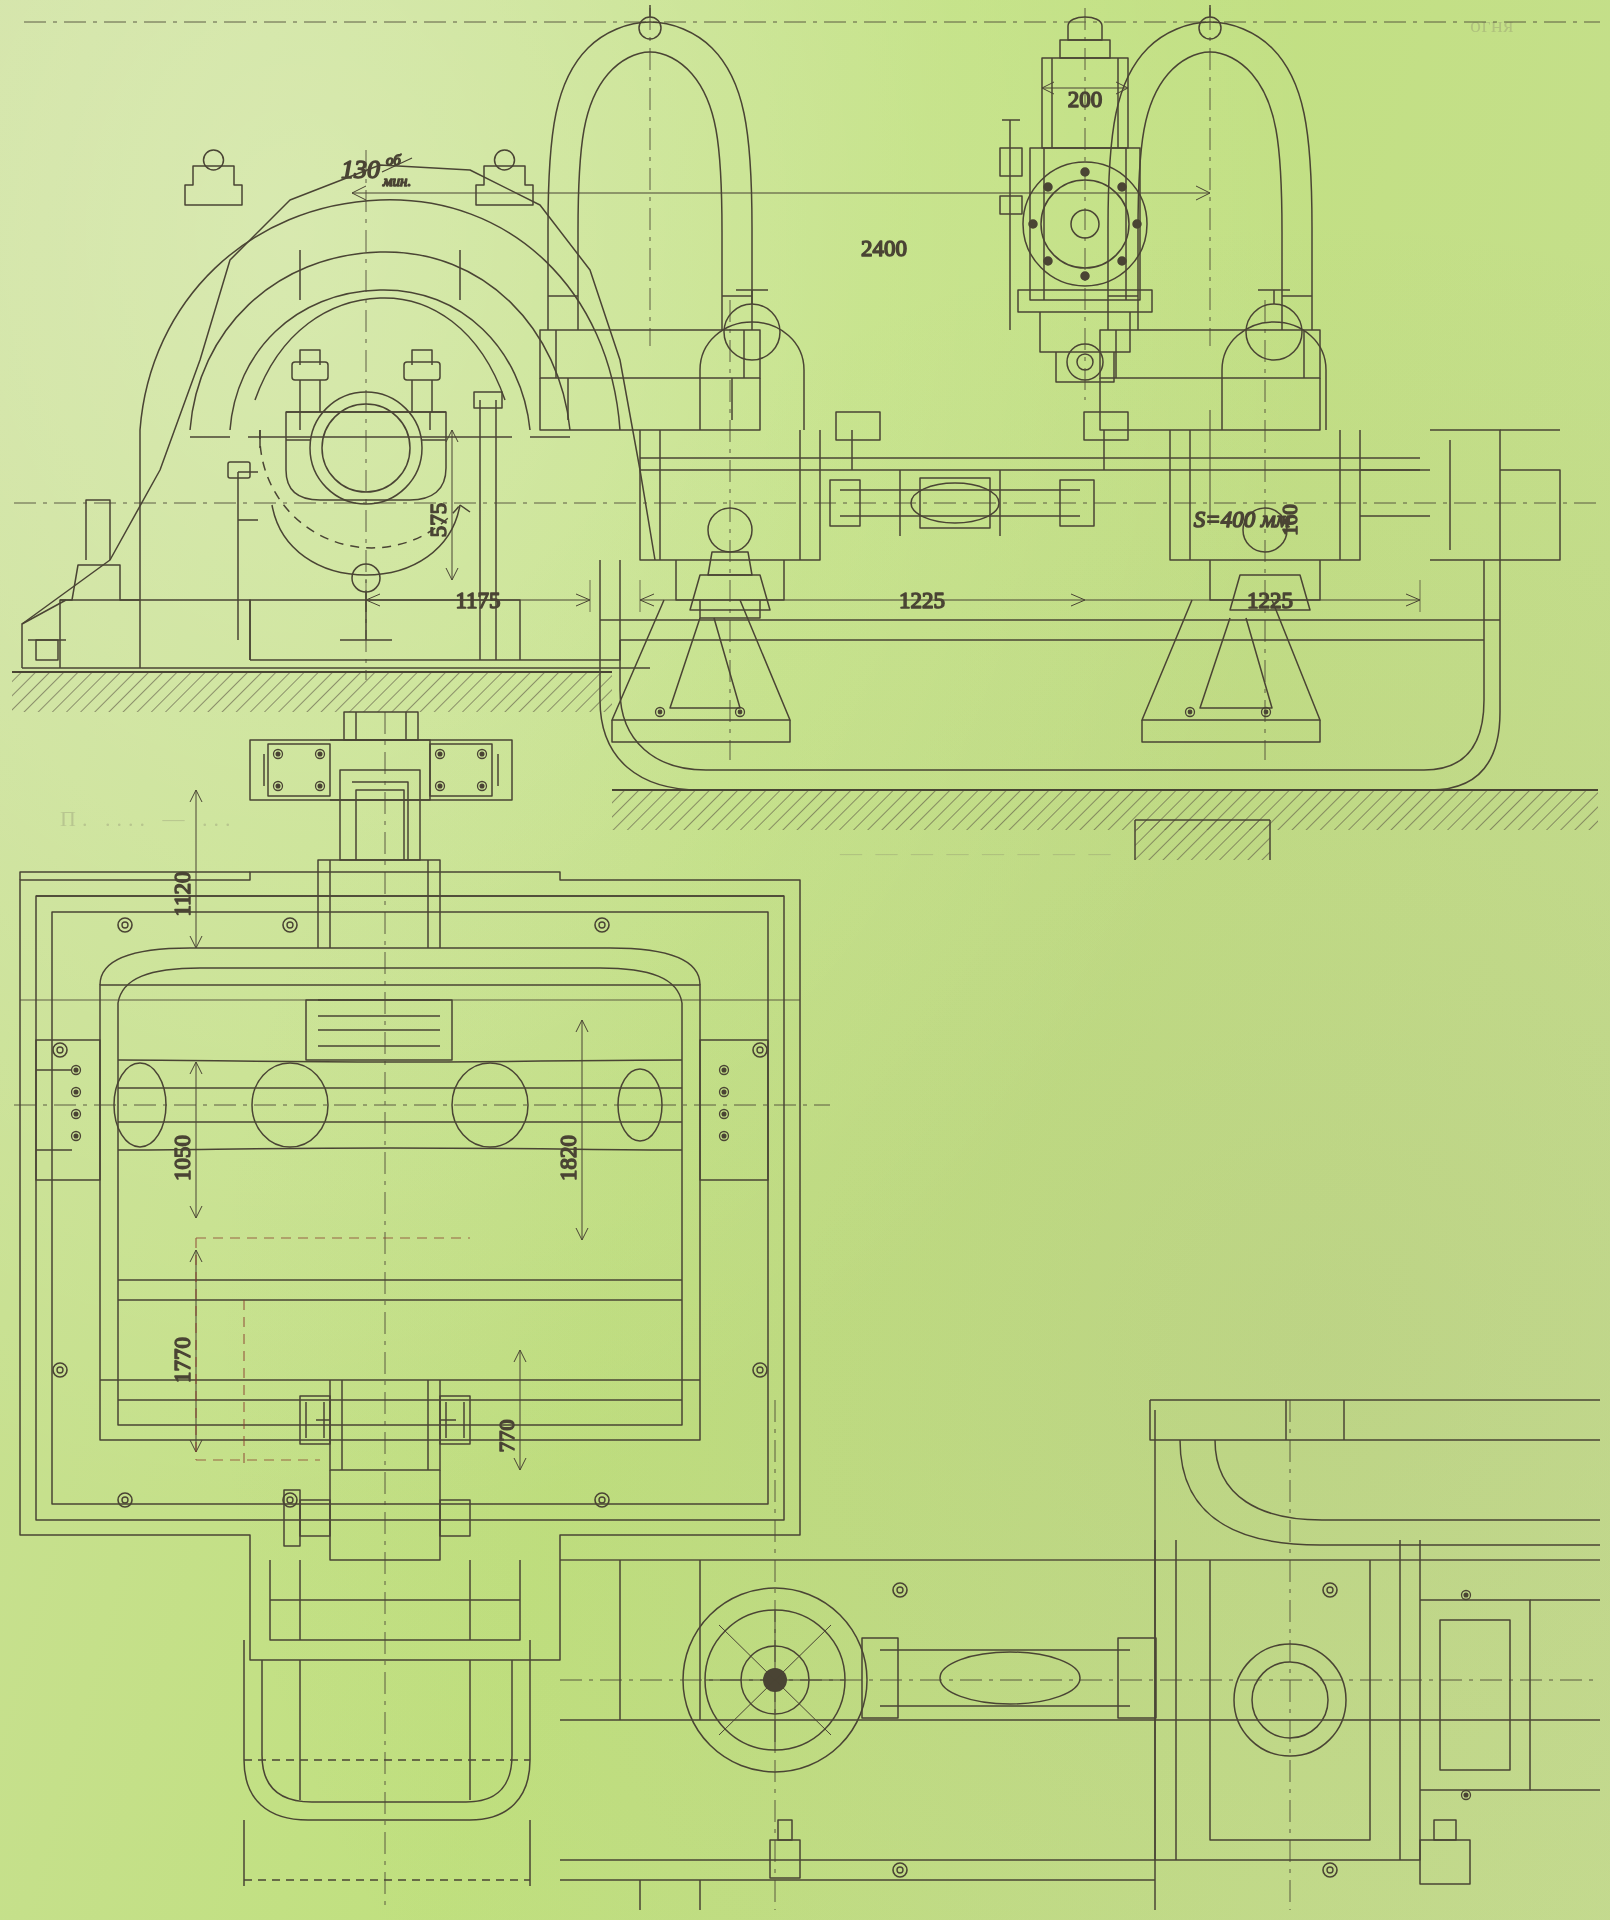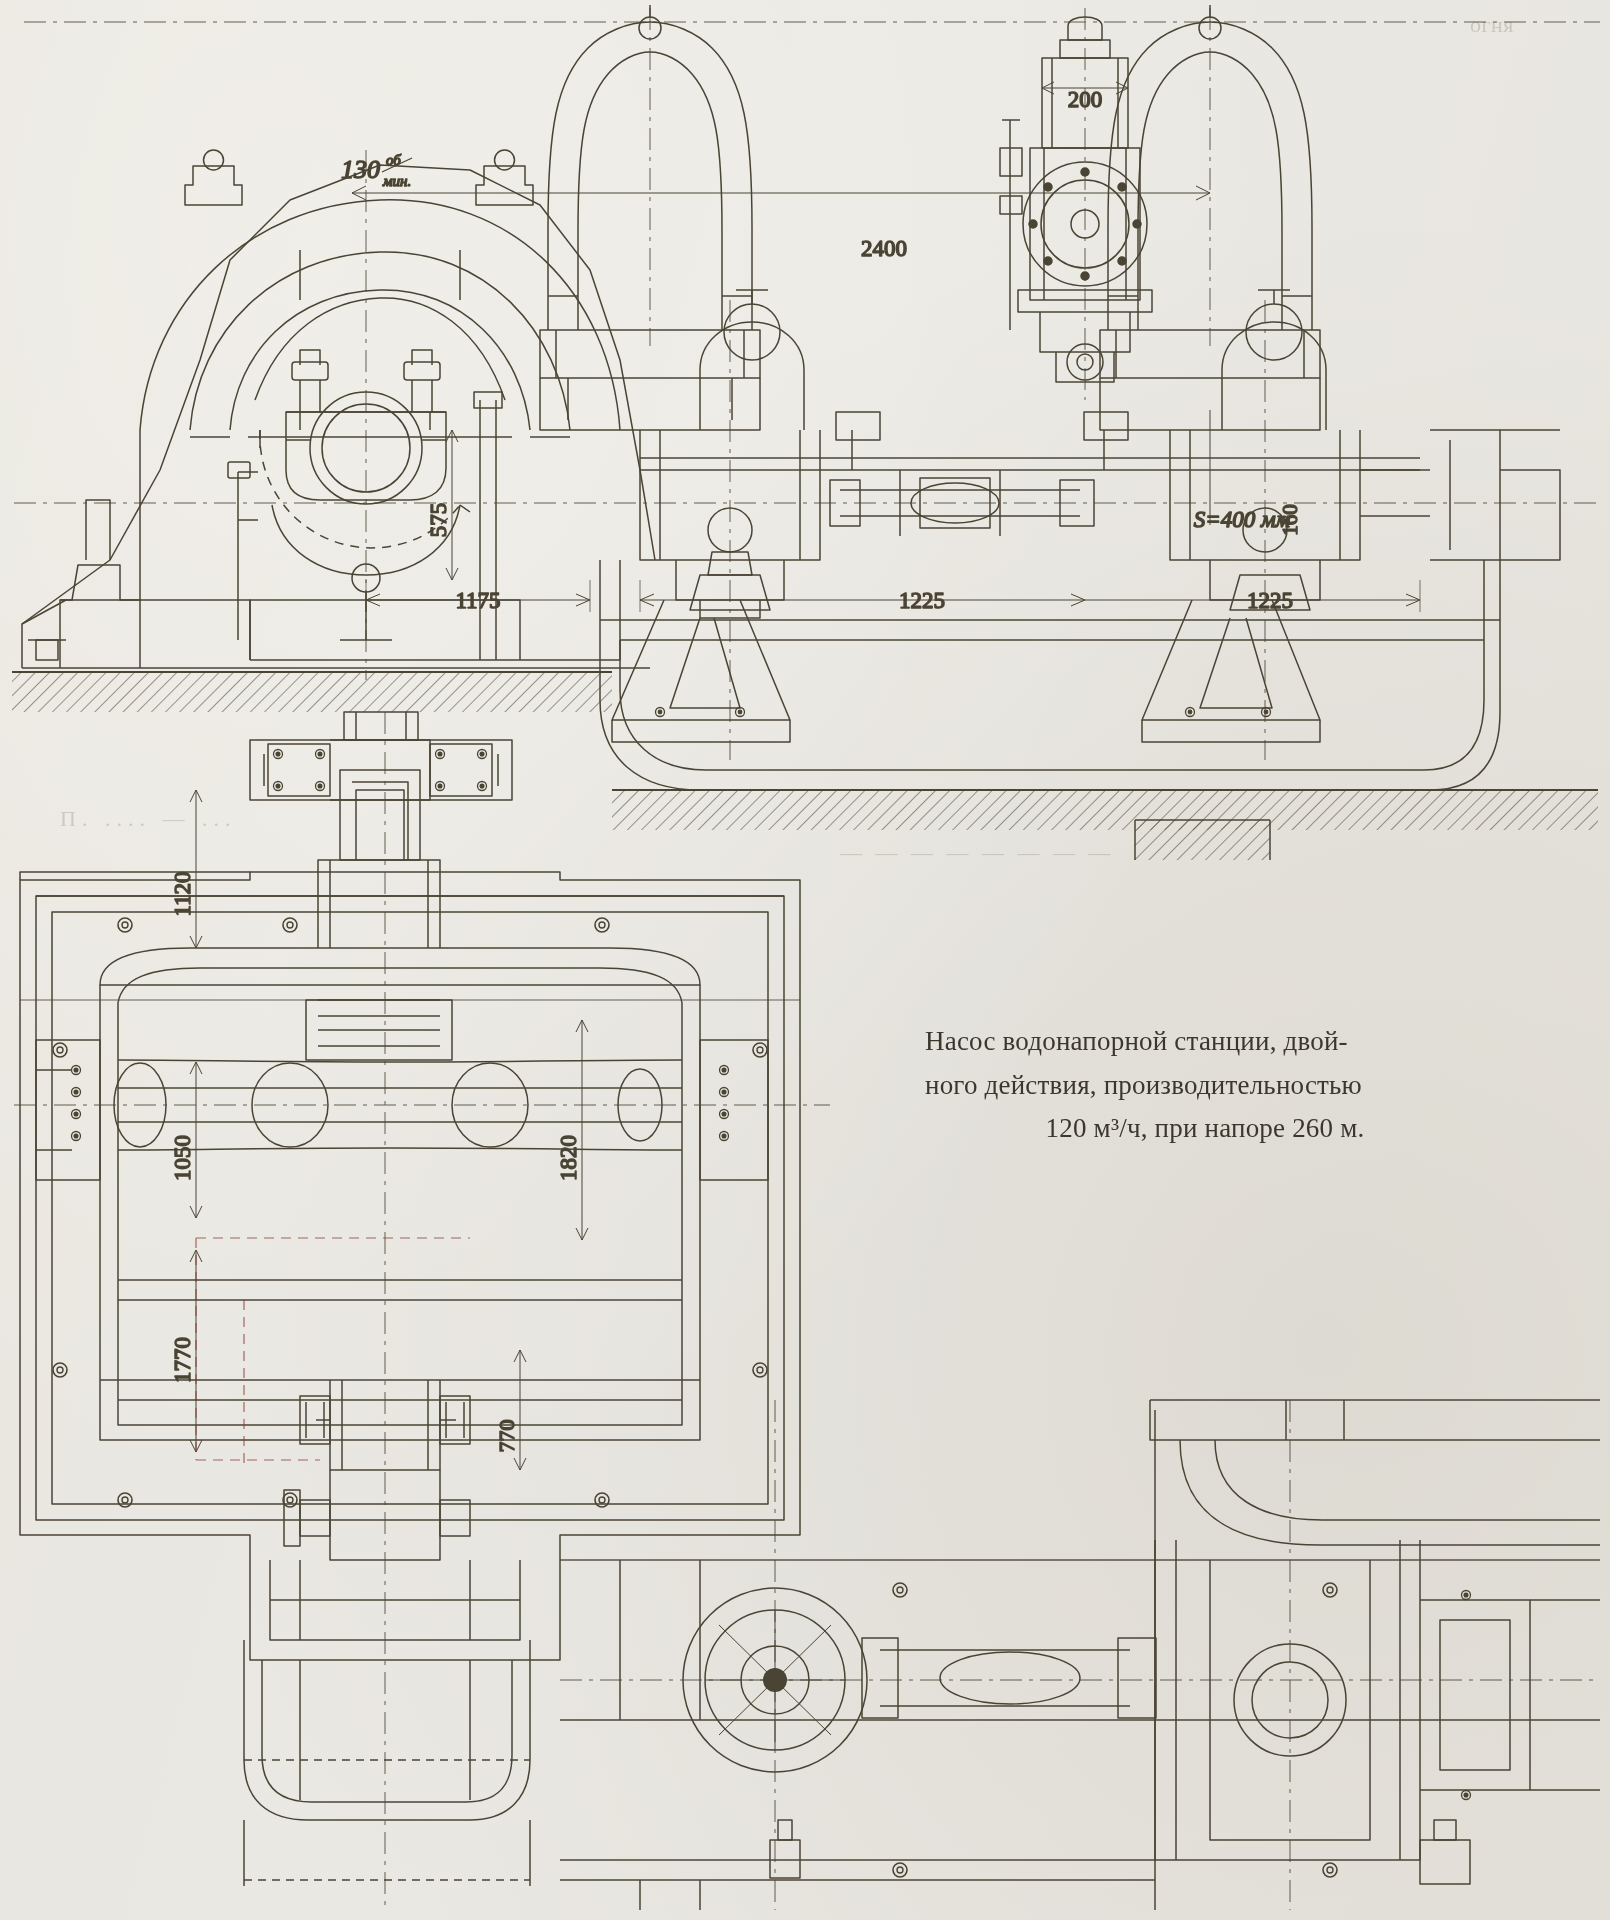--- a/index.html
+++ b/index.html
@@ -4,21 +4,21 @@
 <style>
   html, body {
     margin: 0;
     padding: 0;
     background: #b8b4a8;
   }
   #page {
     position: relative;
     width: 1610px;
     height: 1920px;
-    background: #ffffff;
+    background: #bef264;
     overflow: hidden;
     font-family: "Liberation Serif", serif;
   }
   
   #paper-grain {
     position: absolute;
     inset: 0;
     background:
       radial-gradient(ellipse at 18% 12%, rgba(255,255,250,0.30), rgba(255,255,250,0) 55%),
       radial-gradient(ellipse at 82% 70%, rgba(120,112,92,0.10), rgba(120,112,92,0) 60%),
@@ -527,18 +527,13 @@
           <text x="0" y="0" font-size="23" transform="translate(190,894) rotate(-90)" text-anchor="middle">1120</text>
           <text x="0" y="0" font-size="23" transform="translate(190,1158) rotate(-90)" text-anchor="middle">1050</text>
           <text x="0" y="0" font-size="23" transform="translate(576,1158) rotate(-90)" text-anchor="middle">1820</text>
           <text x="0" y="0" font-size="23" transform="translate(190,1360) rotate(-90)" text-anchor="middle">1770</text>
           <text x="0" y="0" font-size="22" transform="translate(514,1436) rotate(-90)" text-anchor="middle">770</text>
         </g>
       </g>
     </g>
   </svg>
 
-  <div class="caption">
-    <p class="cap-l1">Насос  водонапорной  станции,  двой-</p>
-    <p class="cap-l2">ного  действия,  производительностью</p>
-    <p class="cap-l3">120 м³/ч, при напоре 260 м.</p>
-  </div>
 </div>
 
 </body></html>

